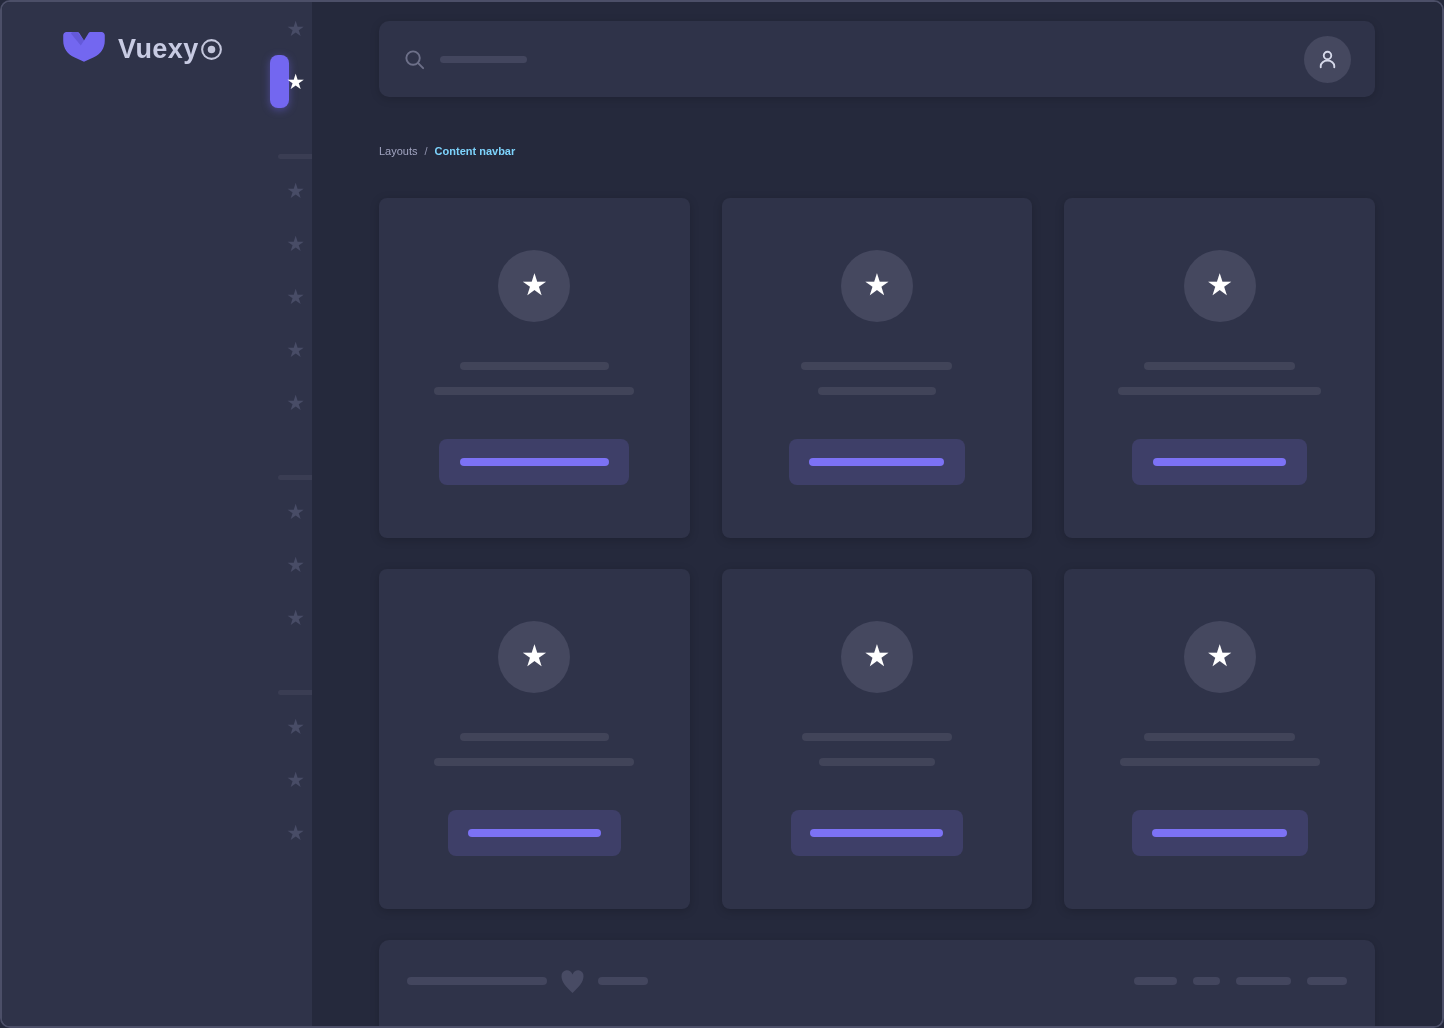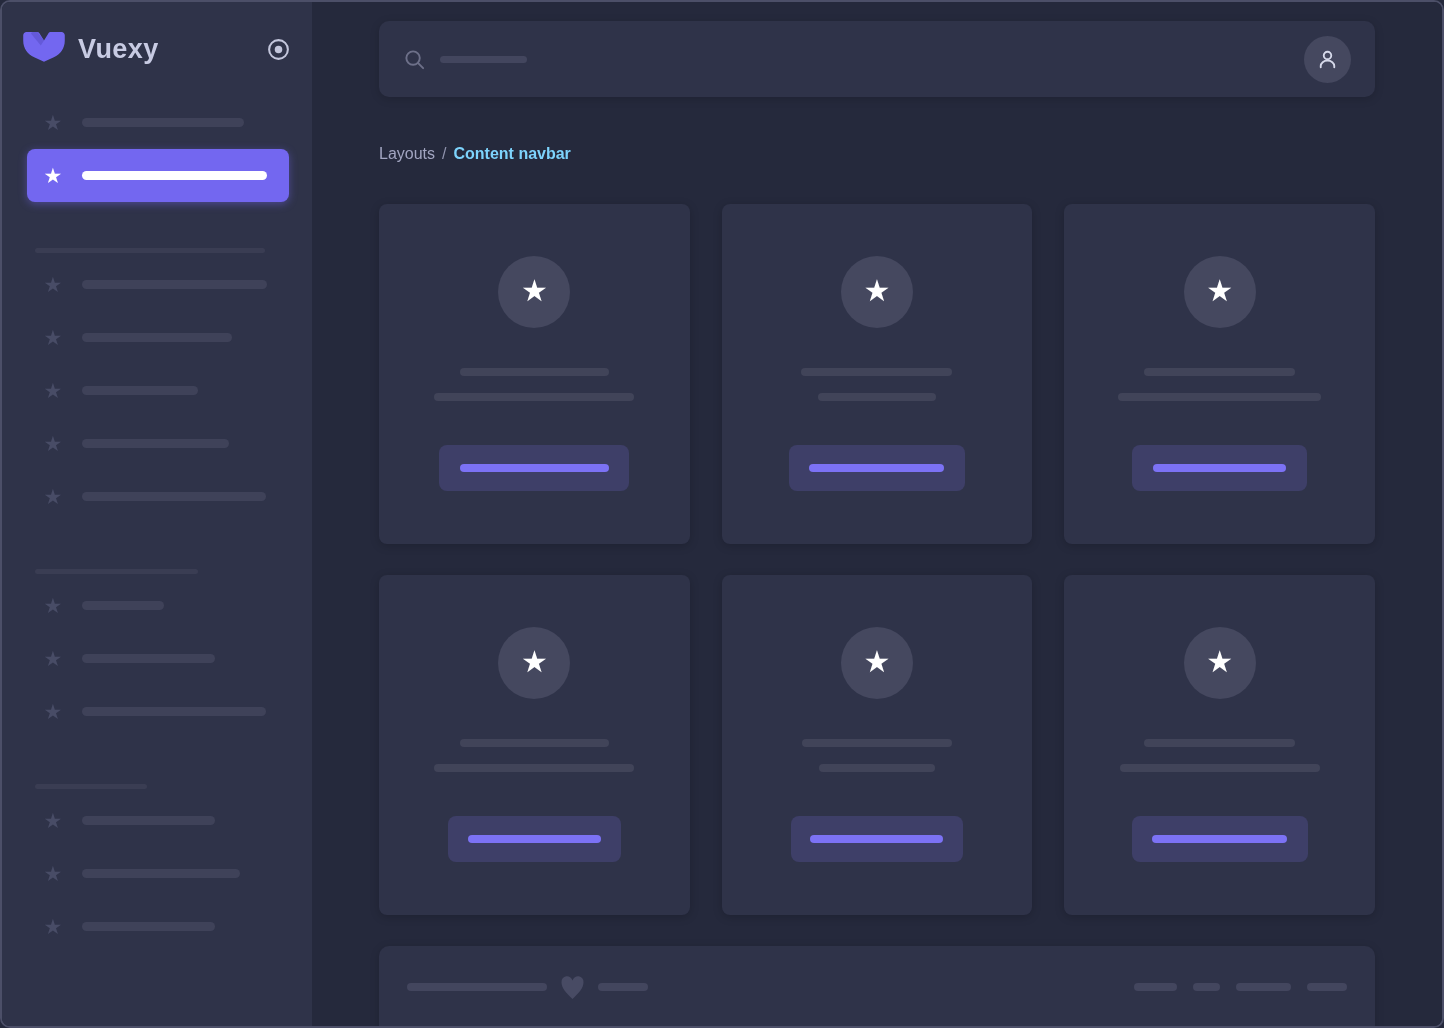--- a/index.html
+++ b/index.html
@@ -27,21 +27,21 @@
     border-radius:10px;
     background:var(--content-bg);
     display:flex;
     overflow:hidden;
   }
   
   .sidebar{
     width:310px;flex:none;height:100%;
     background:var(--sidebar-bg);
     box-shadow:6px 0 14px rgba(0,0,0,.12);
-    display:flex;flex-direction:column;
+    display:flex;flex-direction:row;padding-left:40px;
   }
   .sb-header{height:94px;flex:none;display:flex;align-items:center;padding:0 21px;}
   .logo-icon{display:flex;align-items:center;}
   .logo-text{
     font-size:27px;font-weight:700;color:#c8cbe3;
     margin-left:13px;letter-spacing:.4px;
   }
   .pin-btn{margin-left:auto;display:flex;align-items:center;cursor:pointer;background:none;border:none;padding:0;}
   .nav{flex:1;overflow:hidden;}
   .nav-item{height:53px;display:flex;align-items:center;padding-left:40px;cursor:pointer;}
@@ -62,21 +62,21 @@
   .navbar{
     height:76px;background:var(--card-bg);border-radius:10px;
     display:flex;align-items:center;padding:0 24px;
     box-shadow:0 2px 10px rgba(0,0,0,.16);
   }
   .search-ph{height:7px;border-radius:4px;background:var(--bar-light);margin-left:14px;}
   .avatar{
     width:47px;height:47px;border-radius:50%;background:var(--circle);
     margin-left:auto;display:flex;align-items:center;justify-content:center;cursor:pointer;
   }
-  .breadcrumb{margin-top:48px;font-size:16px;display:flex;align-items:center;}
+  .breadcrumb{margin-top:48px;font-size:11px;display:flex;align-items:center;}
   .bc-parent{color:#a2a5c1;}
   .bc-sep{color:#8f92ad;margin:0 7px;}
   .bc-current{color:#7dd3fc;font-weight:700;}
   .grid{
     margin-top:41px;
     display:grid;grid-template-columns:repeat(3,1fr);
     column-gap:32px;row-gap:31px;
   }
   .card{
     height:340px;background:var(--card-bg);border-radius:8px;

